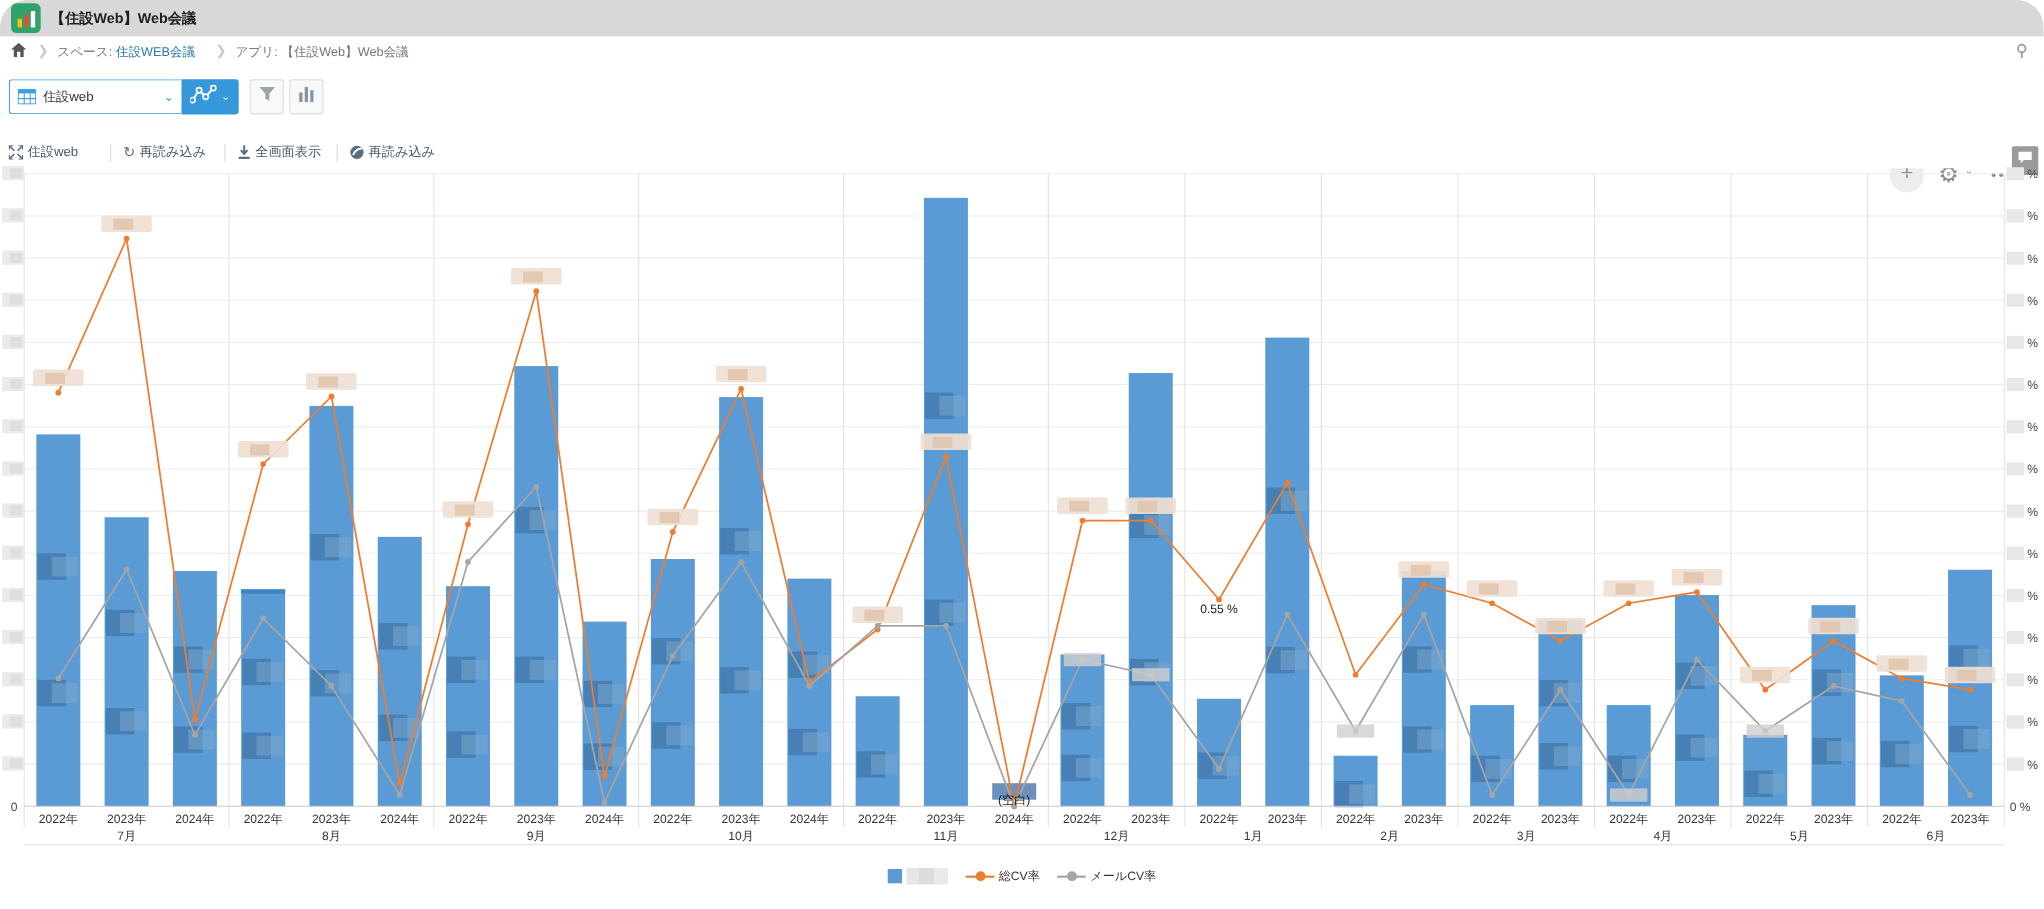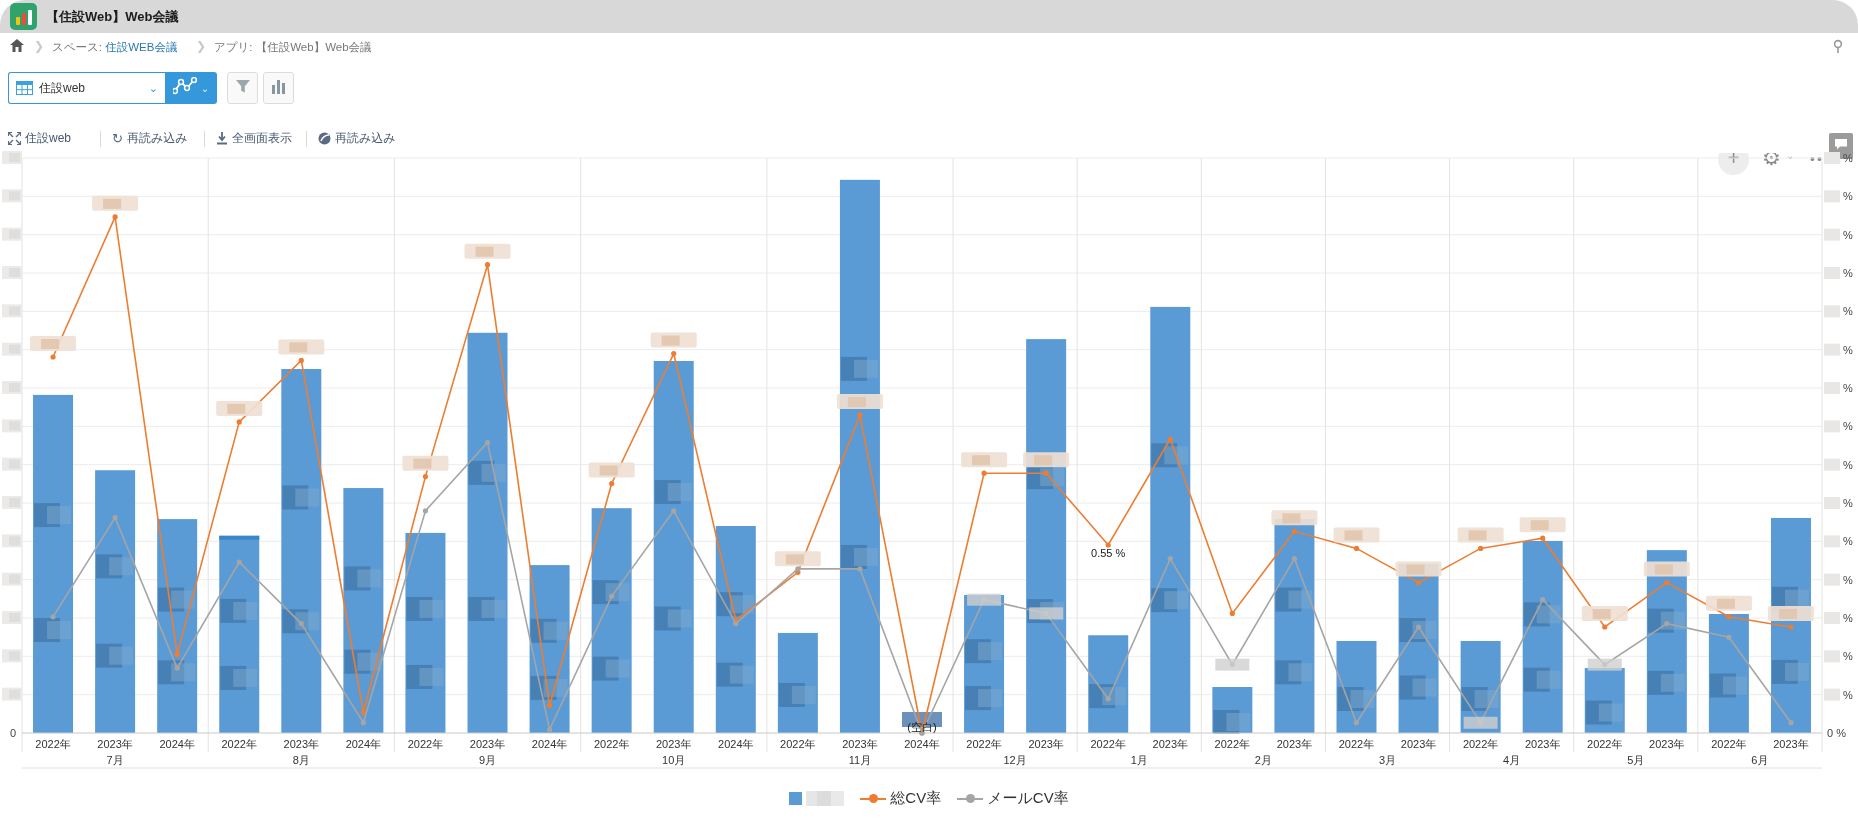--- a/index.html
+++ b/index.html
@@ -29,21 +29,21 @@
   .gearchev{left:1786px;top:90px;font-size:10px;color:#9a9a9a;}
   .dots{left:1810px;top:84px;font-size:14px;letter-spacing:2px;line-height:31px;}
   
   .vtools{position:absolute;left:0;top:127px;width:100%;height:26px;background:#fff;font-size:12px;color:#46576e;}
   .vtb{position:absolute;top:3px;display:flex;align-items:center;gap:4px;white-space:nowrap;}
   .vtb .ic{color:#5a6b84;display:inline-flex;}
   .vsep{position:absolute;top:4px;width:1px;height:16px;background:#d9d9d9;}
   .commentbox{position:absolute;left:1829px;top:133px;width:24px;height:26px;background:#9b9b9b;border-radius:2px;display:flex;align-items:center;justify-content:center;}
   
   #chartwrap{position:absolute;left:0;top:146px;width:1858px;height:640px;}
-  .legend{position:absolute;left:0;top:789px;width:1858px;display:flex;justify-content:center;align-items:center;gap:16px;font-size:15px;color:#333;text-align:center;}
+  .legend{position:absolute;left:0;top:789px;width:1858px;display:flex;justify-content:center;align-items:center;gap:16px;font-size:11px;color:#333;text-align:center;}
   .lg-item{display:flex;align-items:center;gap:4px;}
   .lg-sq{width:13px;height:13px;background:#5B9BD5;}
   .lg-blur{width:38px;height:15px;background:linear-gradient(90deg,#e6e6e6 30%,#dcdcdc 30%,#dcdcdc 65%,#e9e9e9 65%);border-radius:1px;}
   .lg-line{position:relative;width:26px;height:2px;}
   .lg-line i{position:absolute;left:9px;top:-3.5px;width:9px;height:9px;border-radius:50%;}
 </style>
 </head>
 <body>
 
 <div id="app">

